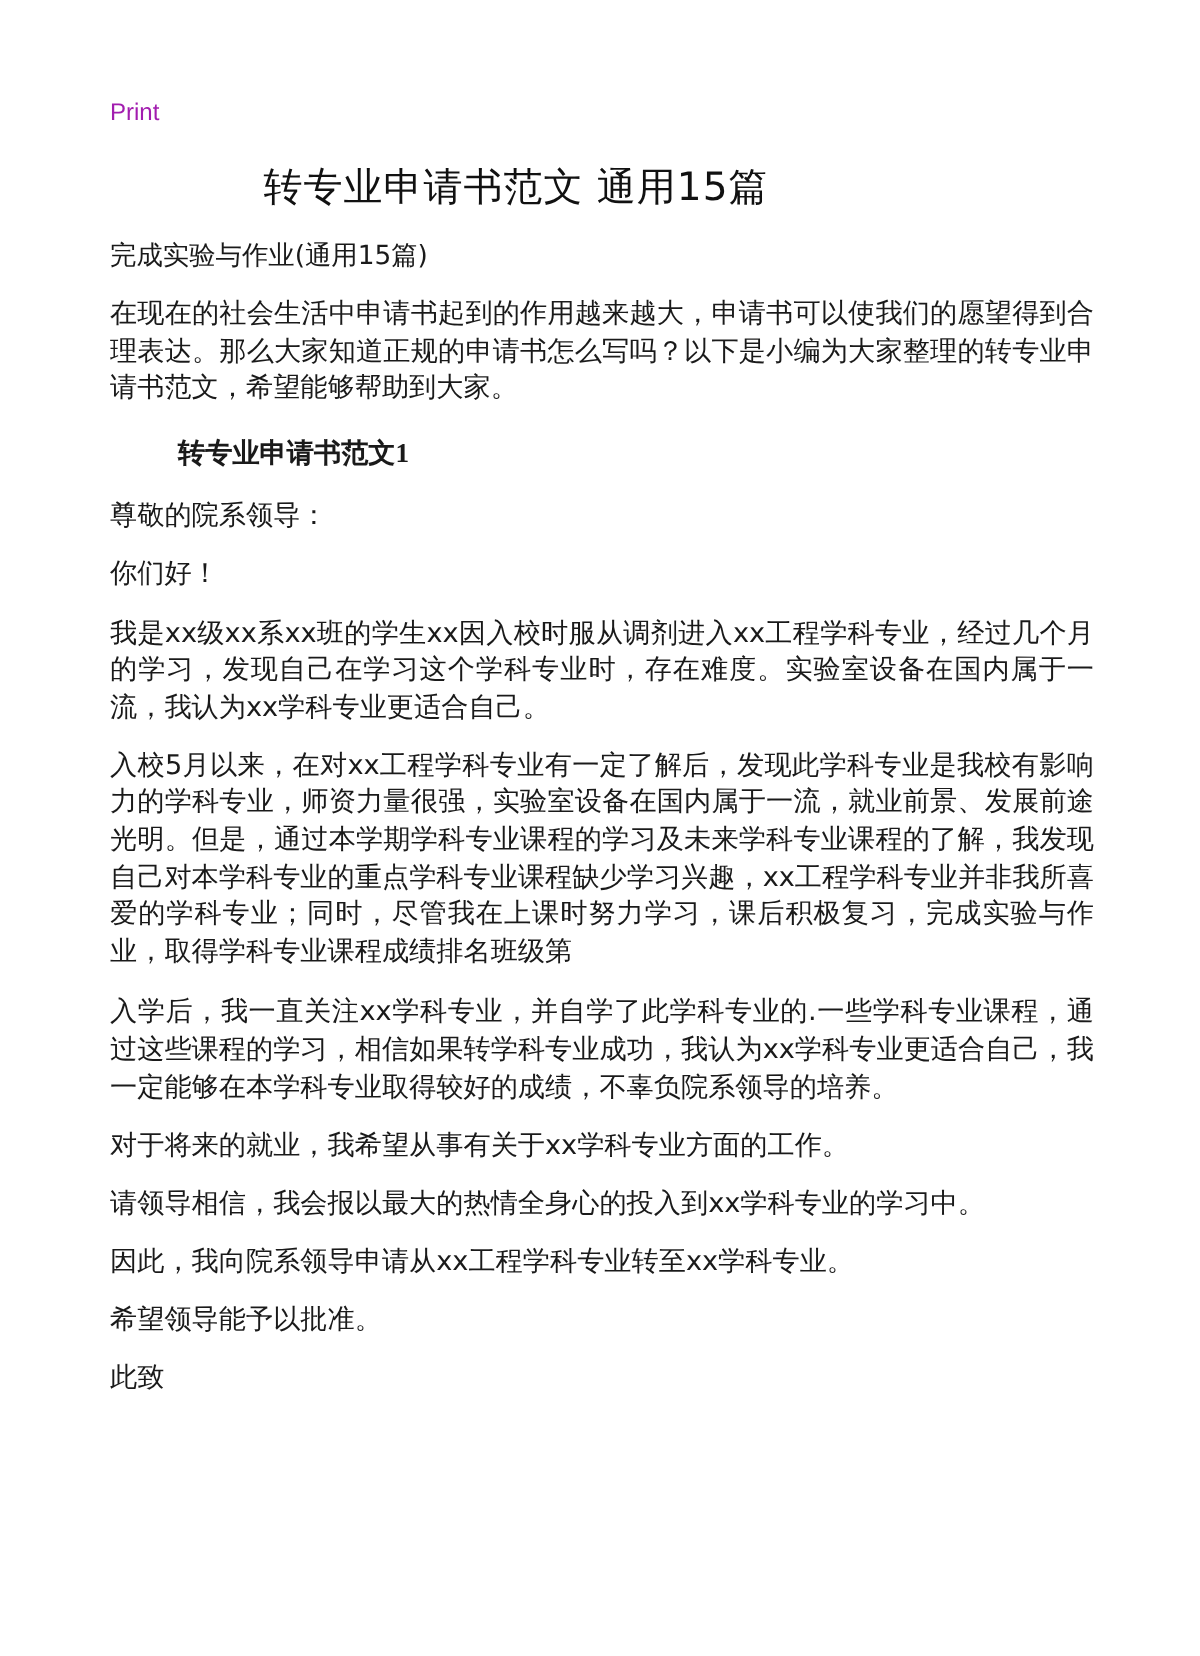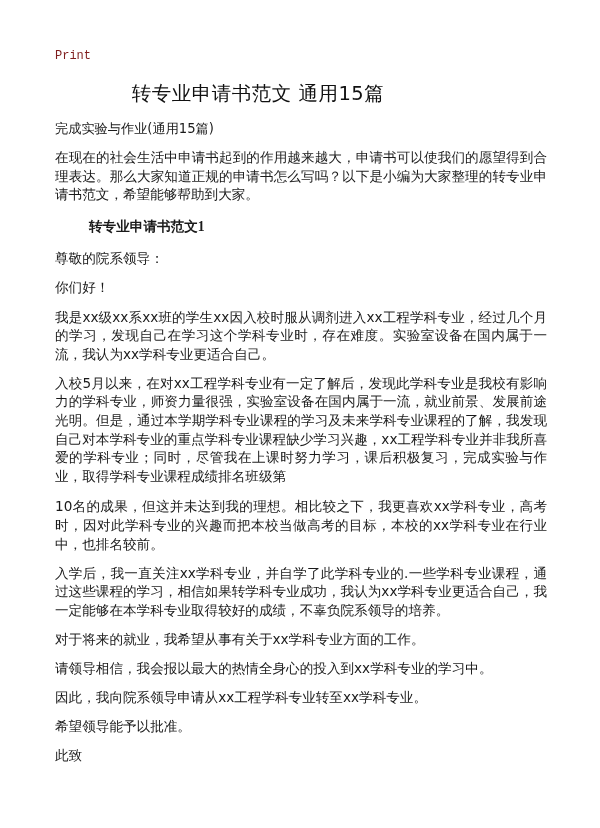--- a/index.html
+++ b/index.html
@@ -2,21 +2,21 @@
 <html><head>
 <meta charset="utf-8">
 <style>
   html, body { margin: 0; padding: 0; background: #ffffff; }
   body {
     width: 600px; height: 828px; overflow: hidden; position: relative;
     font-family: "DejaVu Sans", sans-serif; color: #1a1a1a;
   }
   .print-label {
     position: absolute; left: 55px; top: 49px;
-    font-family: Liberation Mono, monospace; font-size: 12px; color: #7f1d1d;
+    font-family: Liberation Sans, sans-serif; font-size: 12px; color: #a21caf;
   }
   .doc-title {
     position: absolute; left: 0; width: 516px; top: 80px;
     text-align: center; font-size: 19.5px; color: #111; letter-spacing: 0.5px;
   }
   .content {
     position: absolute; left: 55px; top: 120px; width: 492px;
   }
   .subtitle { font-size: 13.2px; line-height: 18px; margin: 0 0 10px 0; }
   p {
@@ -39,20 +39,19 @@
 <div class="content">
   <div class="subtitle">完成实验与作业(通用15篇)</div>
   <p>在现在的社会生活中申请书起到的作用越来越大，申请书可以使我们的愿望得到合理表达。那么大家知道正规的申请书怎么写吗？以下是小编为大家整理的转专业申请书范文，希望能够帮助到大家。</p>
 
   <div class="section-heading">转专业申请书范文1</div>
 
   <p>尊敬的院系领导：</p>
   <p>你们好！</p>
   <p>我是xx级xx系xx班的学生xx因入校时服从调剂进入xx工程学科专业，经过几个月的学习，发现自己在学习这个学科专业时，存在难度。实验室设备在国内属于一流，我认为xx学科专业更适合自己。</p>
   <p class="p-tight">入校5月以来，在对xx工程学科专业有一定了解后，发现此学科专业是我校有影响力的学科专业，师资力量很强，实验室设备在国内属于一流，就业前景、发展前途光明。但是，通过本学期学科专业课程的学习及未来学科专业课程的了解，我发现自己对本学科专业的重点学科专业课程缺少学习兴趣，xx工程学科专业并非我所喜爱的学科专业；同时，尽管我在上课时努力学习，课后积极复习，完成实验与作业，取得学科专业课程成绩排名班级第</p>
-  <p>10名的成果，但这并未达到我的理想。相比较之下，我更喜欢xx学科专业，高考时，因对此学科专业的兴趣而把本校当做高考的目标，本校的xx学科专业在行业中，也排名较前。</p>
   <p>入学后，我一直关注xx学科专业，并自学了此学科专业的.一些学科专业课程，通过这些课程的学习，相信如果转学科专业成功，我认为xx学科专业更适合自己，我一定能够在本学科专业取得较好的成绩，不辜负院系领导的培养。</p>
   <p>对于将来的就业，我希望从事有关于xx学科专业方面的工作。</p>
   <p>请领导相信，我会报以最大的热情全身心的投入到xx学科专业的学习中。</p>
   <p>因此，我向院系领导申请从xx工程学科专业转至xx学科专业。</p>
   <p>希望领导能予以批准。</p>
   <p>此致</p>
 </div>
 
 </body></html>

